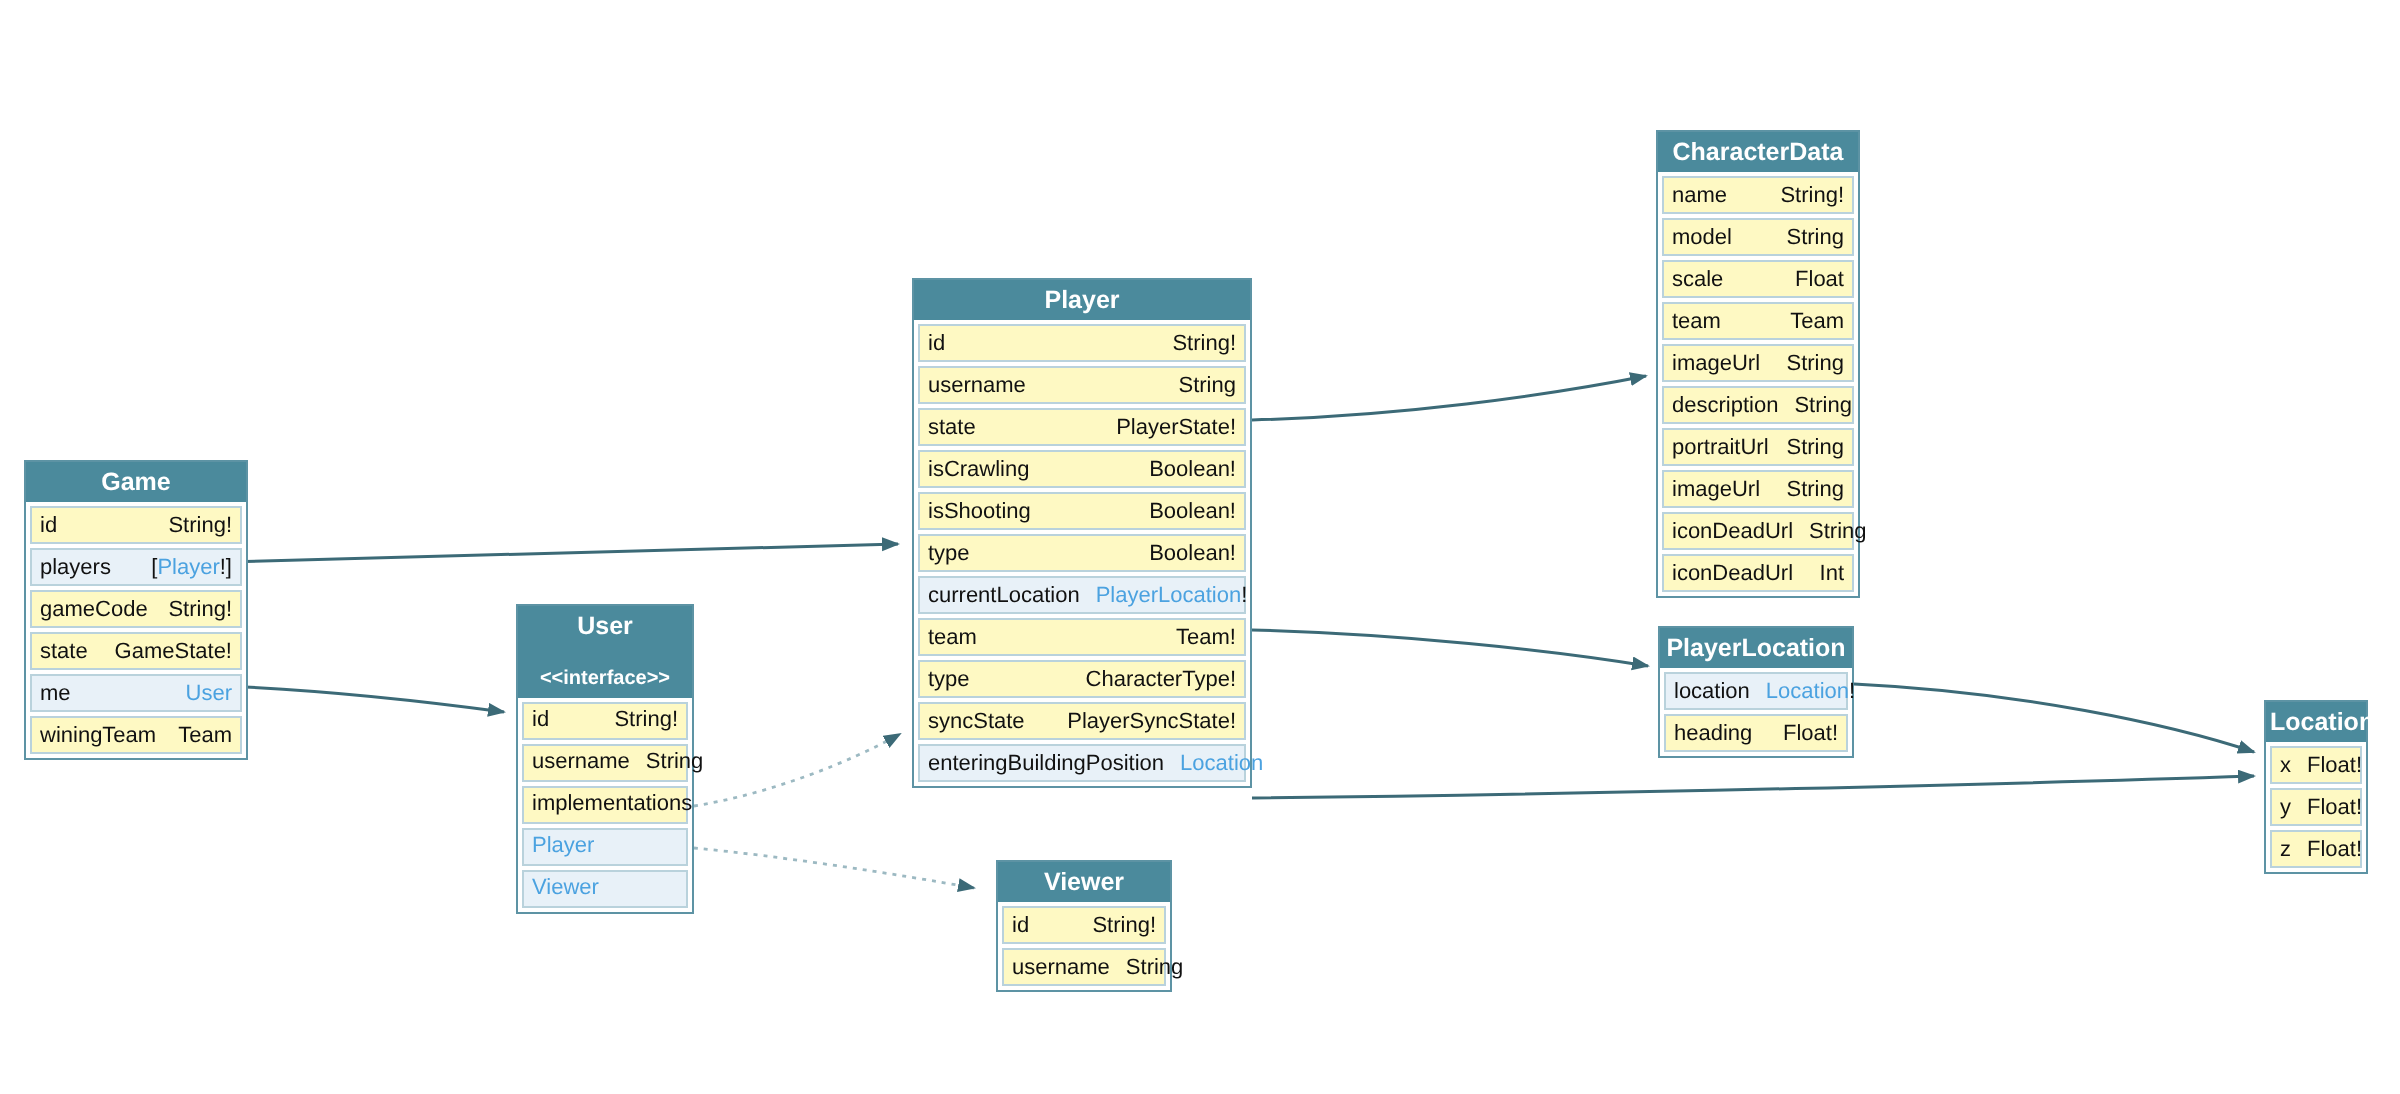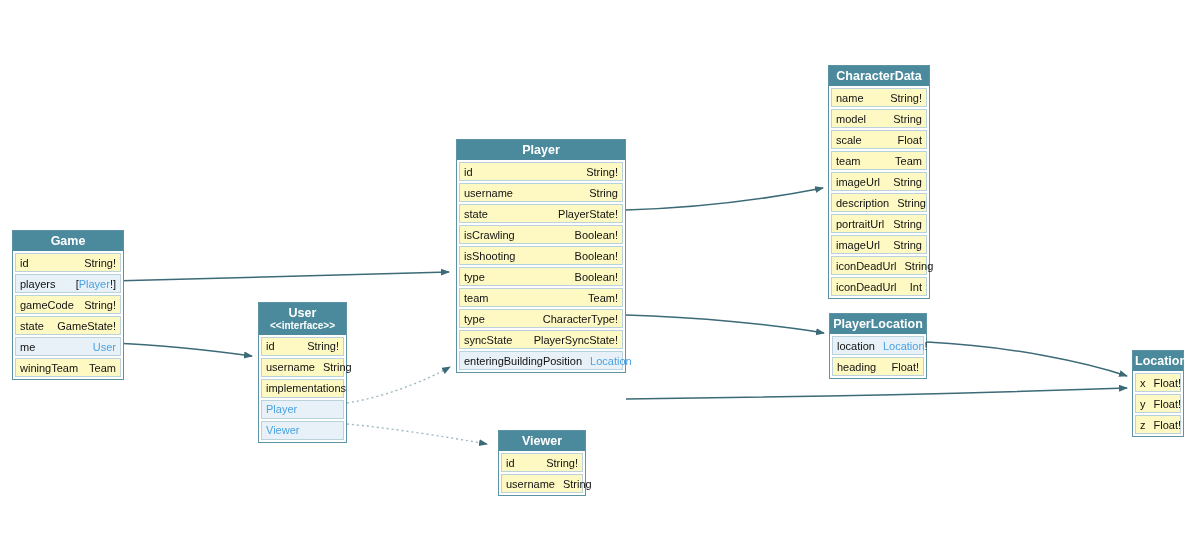--- a/index.html
+++ b/index.html
@@ -27,20 +27,21 @@
     font-size:12.5px;
     line-height:1.15;
     padding:3px 2px;
     cursor:pointer;
     white-space:nowrap;
   }
   .thead .sub{
     display:block;
     font-size:10px;
     font-weight:bold;
+    margin-top:14px;
   }
   .rows{padding:2px;}
   .frow{
     box-sizing:border-box;
     border:1px solid #b9d2dc;
     background:#fef9c3;
     height:19px;
     margin-top:2px;
     display:flex;
     justify-content:space-between;
@@ -156,20 +157,24 @@
             <span class="ftype"><span class="seg">Boolean!</span></span>
           </div>
           <div class="frow">
             <span class="fname">isShooting</span>
             <span class="ftype"><span class="seg">Boolean!</span></span>
           </div>
           <div class="frow">
             <span class="fname">type</span>
             <span class="ftype"><span class="seg">Boolean!</span></span>
           </div>
+          <div class="frow tinted">
+            <span class="fname">currentLocation</span>
+            <span class="ftype"><span class="seg link">PlayerLocation</span><span class="seg">!</span></span>
+          </div>
           <div class="frow">
             <span class="fname">team</span>
             <span class="ftype"><span class="seg">Team!</span></span>
           </div>
           <div class="frow">
             <span class="fname">type</span>
             <span class="ftype"><span class="seg">CharacterType!</span></span>
           </div>
           <div class="frow">
             <span class="fname">syncState</span>

